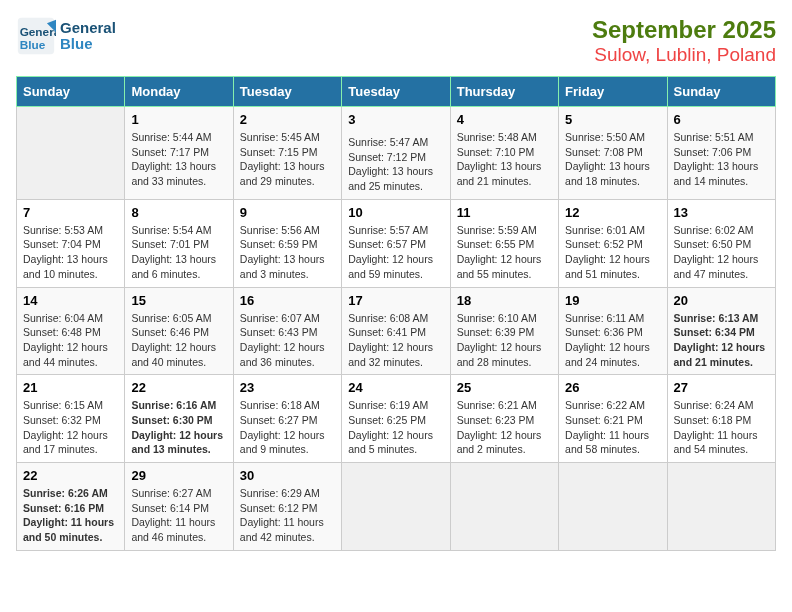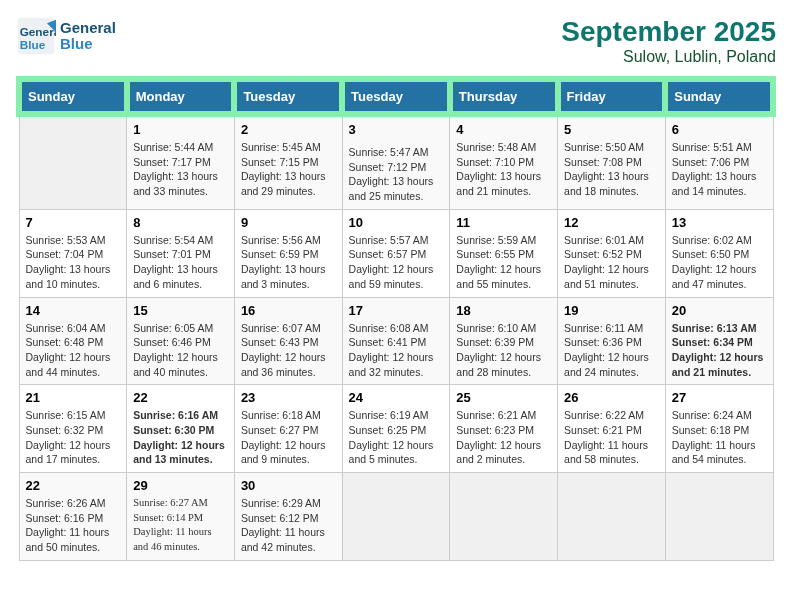--- a/index.html
+++ b/index.html
@@ -26,43 +26,43 @@
     .logo-icon {
       width: 40px;
       height: 40px;
       margin-right: 4px;
       position: relative;
     }
     .title-block {
       text-align: right;
     }
     .month-title {
-      font-size: 28px;
+      font-size: 24px;
       font-weight: bold;
-      color: #0f766e;
+      color: #4d7c0f;
     }
     .location {
-      font-size: 16px;
-      color: #14532d;
+      font-size: 19px;
+      color: #ef4444;
     }
     table {
       width: 100%;
       border-collapse: collapse;
       font-size: 11px;
     }
     thead tr {
       background-color: #2471a3;
       color: #fff;
     }
     thead th {
       padding: 7px 6px;
       text-align: left;
       font-size: 13px;
       font-weight: bold;
-      border: 6px solid #86efac;
+      border: 1px solid #86efac;
     }
     tbody td {
       vertical-align: top;
       padding: 5px 6px;
       border: 1px solid #ccc;
       width: 108px;
       min-height: 80px;
       background: #fff;
     }
     tbody tr:nth-child(odd) td {
@@ -312,28 +312,28 @@
           <span class="day-num">27</span>
           <div class="day-info" style="white-space: pre-line;">Sunrise: 6:24 AM
 Sunset: 6:18 PM
 Daylight: 11 hours
 and 54 minutes.</div>
         </td>
       </tr>
       <tr>
         <td>
           <span class="day-num">22</span>
-          <div class="day-info" style="white-space: pre-line;">Sunrise: 6:26 AM
+          <div class="day-info" style="white-space: pre-line; font-weight: bold;">Sunrise: 6:26 AM
 Sunset: 6:16 PM
 Daylight: 11 hours
 and 50 minutes.</div>
         </td>
         <td>
           <span class="day-num">29</span>
-          <div class="day-info" style="white-space: pre-line; font-family: Liberation Serif, serif;">Sunrise: 6:27 AM
+          <div class="day-info" style="white-space: pre-line;">Sunrise: 6:27 AM
 Sunset: 6:14 PM
 Daylight: 11 hours
 and 46 minutes.</div>
         </td>
         <td>
           <span class="day-num">30</span>
           <div class="day-info" style="white-space: pre-line;">Sunrise: 6:29 AM
 Sunset: 6:12 PM
 Daylight: 11 hours
 and 42 minutes.</div>

